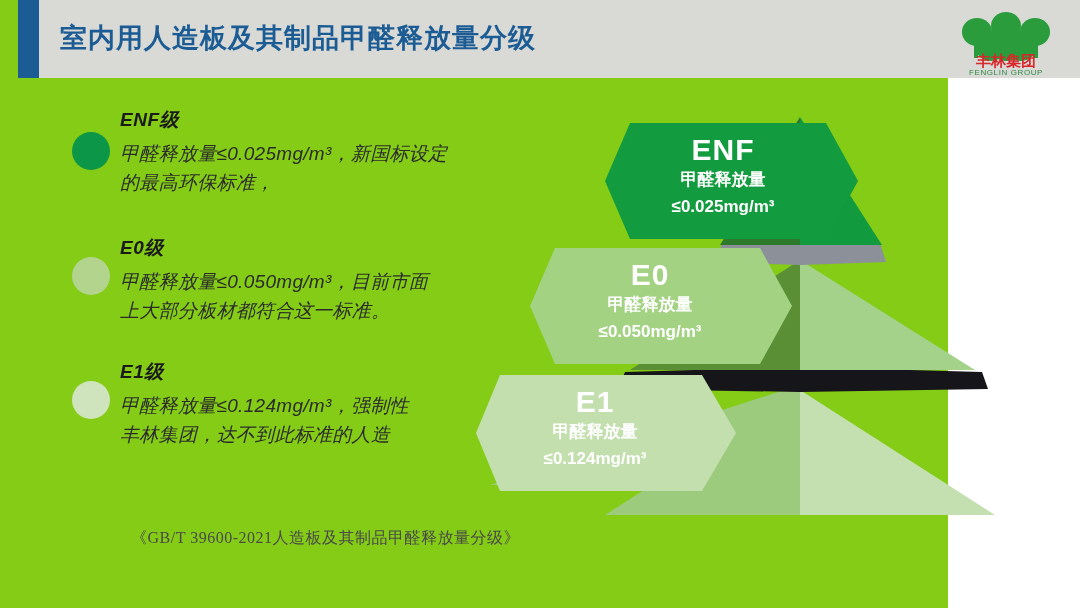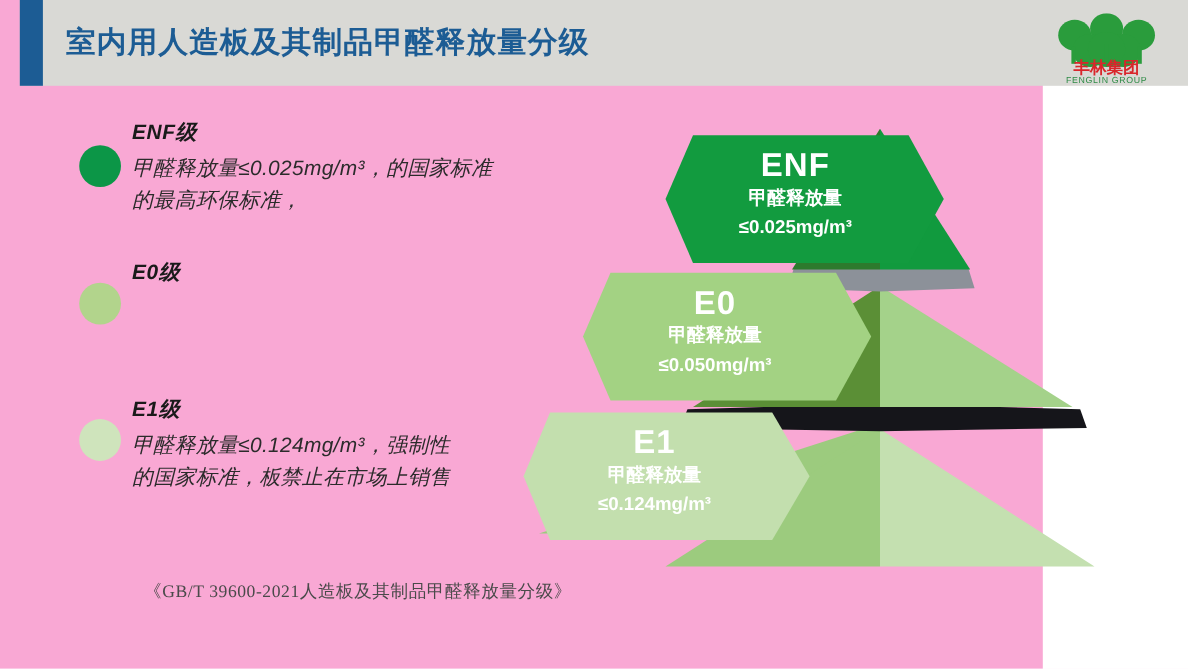--- a/index.html
+++ b/index.html
@@ -2,21 +2,21 @@
 <html><head>
 <meta charset="utf-8">
 <style>
   * { box-sizing: border-box; margin: 0; padding: 0; }
   html, body {
     width: 1080px; height: 608px;
     background: #ffffff;
     font-family: "Liberation Sans", "DejaVu Sans", sans-serif;
     overflow: hidden;
   }
-  .slide { position: relative; width: 948px; height: 608px; background: #f9a8d4; padding-left: 45px; }
+  .slide { position: relative; width: 948px; height: 608px; background: #84cc16; padding-left: 45px; }
 
   
   .header {
     position: absolute; left: 18px; top: 0; width: 1062px; height: 78px;
     background: #d9d9d5;
   }
   .header-accent {
     position: absolute; left: 18px; top: 0; width: 21px; height: 78px;
     background: #1c5c94;
   }
@@ -94,40 +94,44 @@
     </svg>
   </div>
 
   <div class="list">
 
     <div class="item item-enf">
       <div class="dot" style="background: rgb(12, 150, 71);"></div>
       <div class="body">
         <div class="grade">ENF级</div>
         <div class="desc">
-          <div>甲醛释放量≤0.025mg/m³，的国家标准</div>
+          <div>甲醛释放量≤0.025mg/m³，新国标设定</div>
           <div>的最高环保标准，</div>
         </div>
       </div>
     </div>
 
     <div class="item item-e0">
       <div class="dot" style="background: rgb(178, 212, 140);"></div>
       <div class="body">
         <div class="grade">E0级</div>
+        <div class="desc">
+          <div>甲醛释放量≤0.050mg/m³，目前市面</div>
+          <div>上大部分板材都符合这一标准。</div>
+        </div>
       </div>
     </div>
 
     <div class="item item-e1">
       <div class="dot" style="background: rgb(207, 228, 188);"></div>
       <div class="body">
         <div class="grade">E1级</div>
         <div class="desc">
           <div>甲醛释放量≤0.124mg/m³，强制性</div>
-          <div>的国家标准，板禁止在市场上销售</div>
+          <div>丰林集团，达不到此标准的人造</div>
         </div>
       </div>
     </div>
   </div>
 
   <div class="citation">《GB/T 39600-2021人造板及其制品甲醛释放量分级》</div>
 
   <div class="pyramid">
     <svg width="610" height="440" viewBox="0 0 610 440">
 

